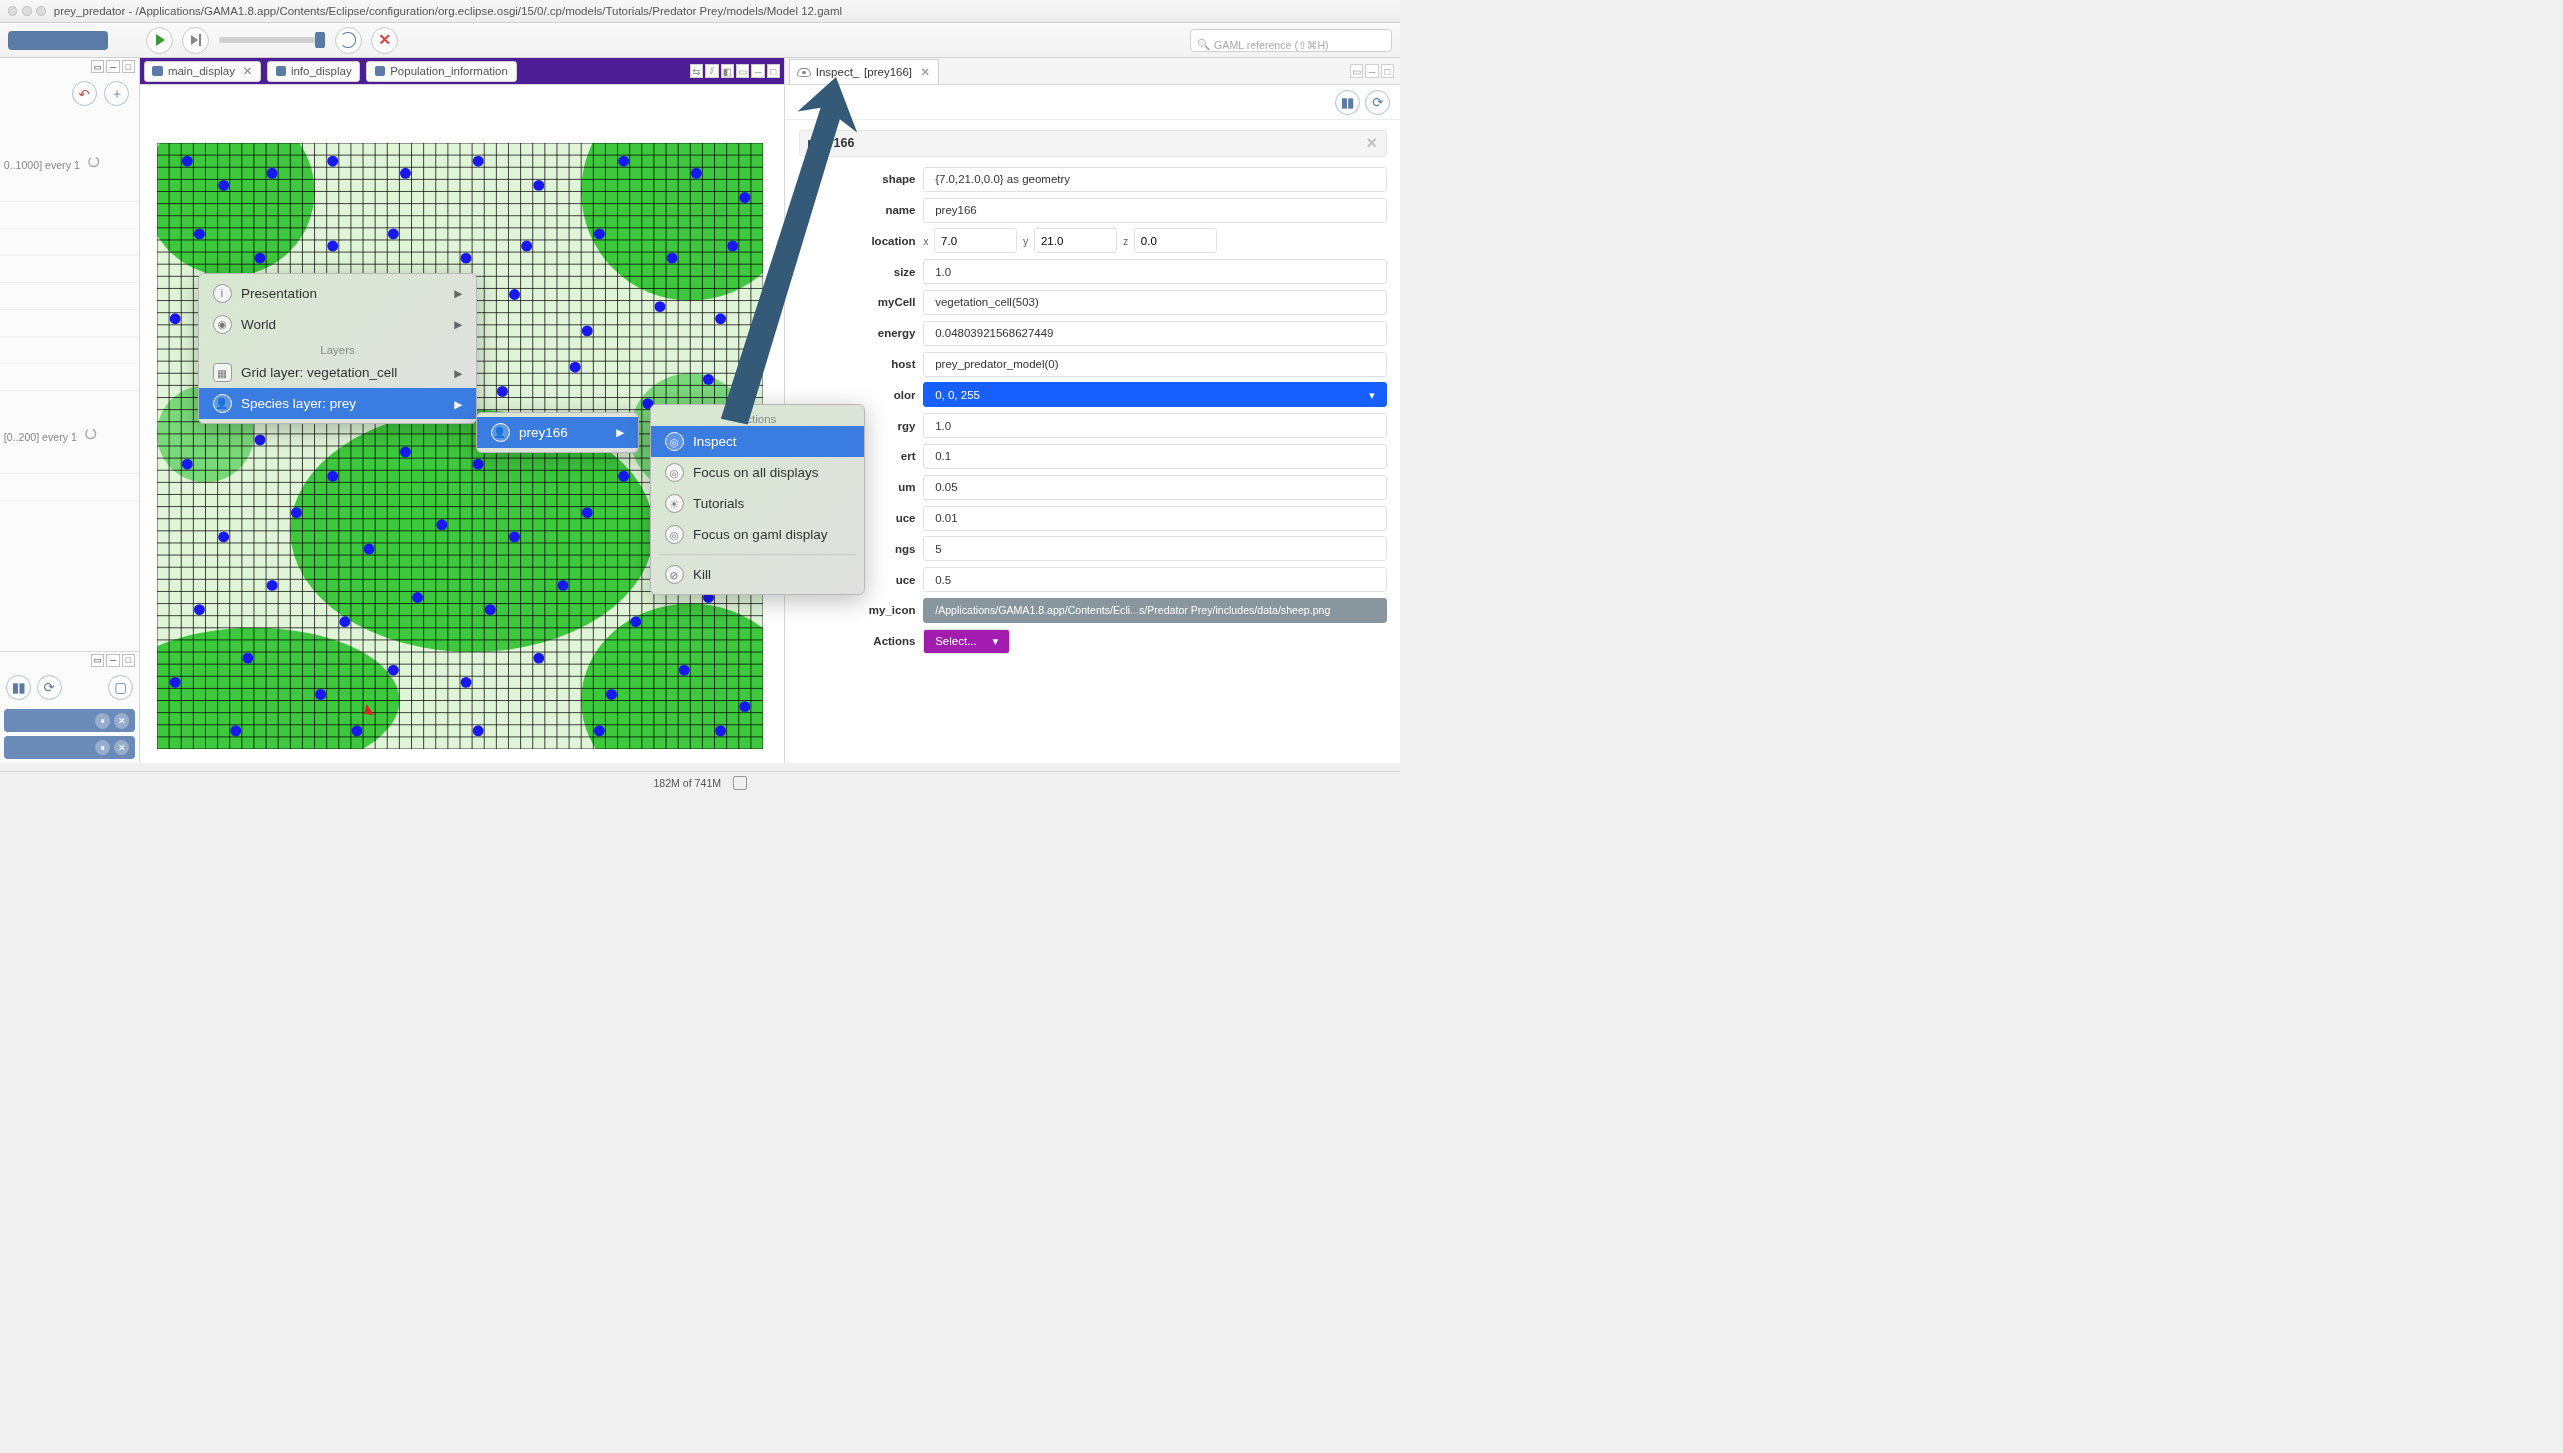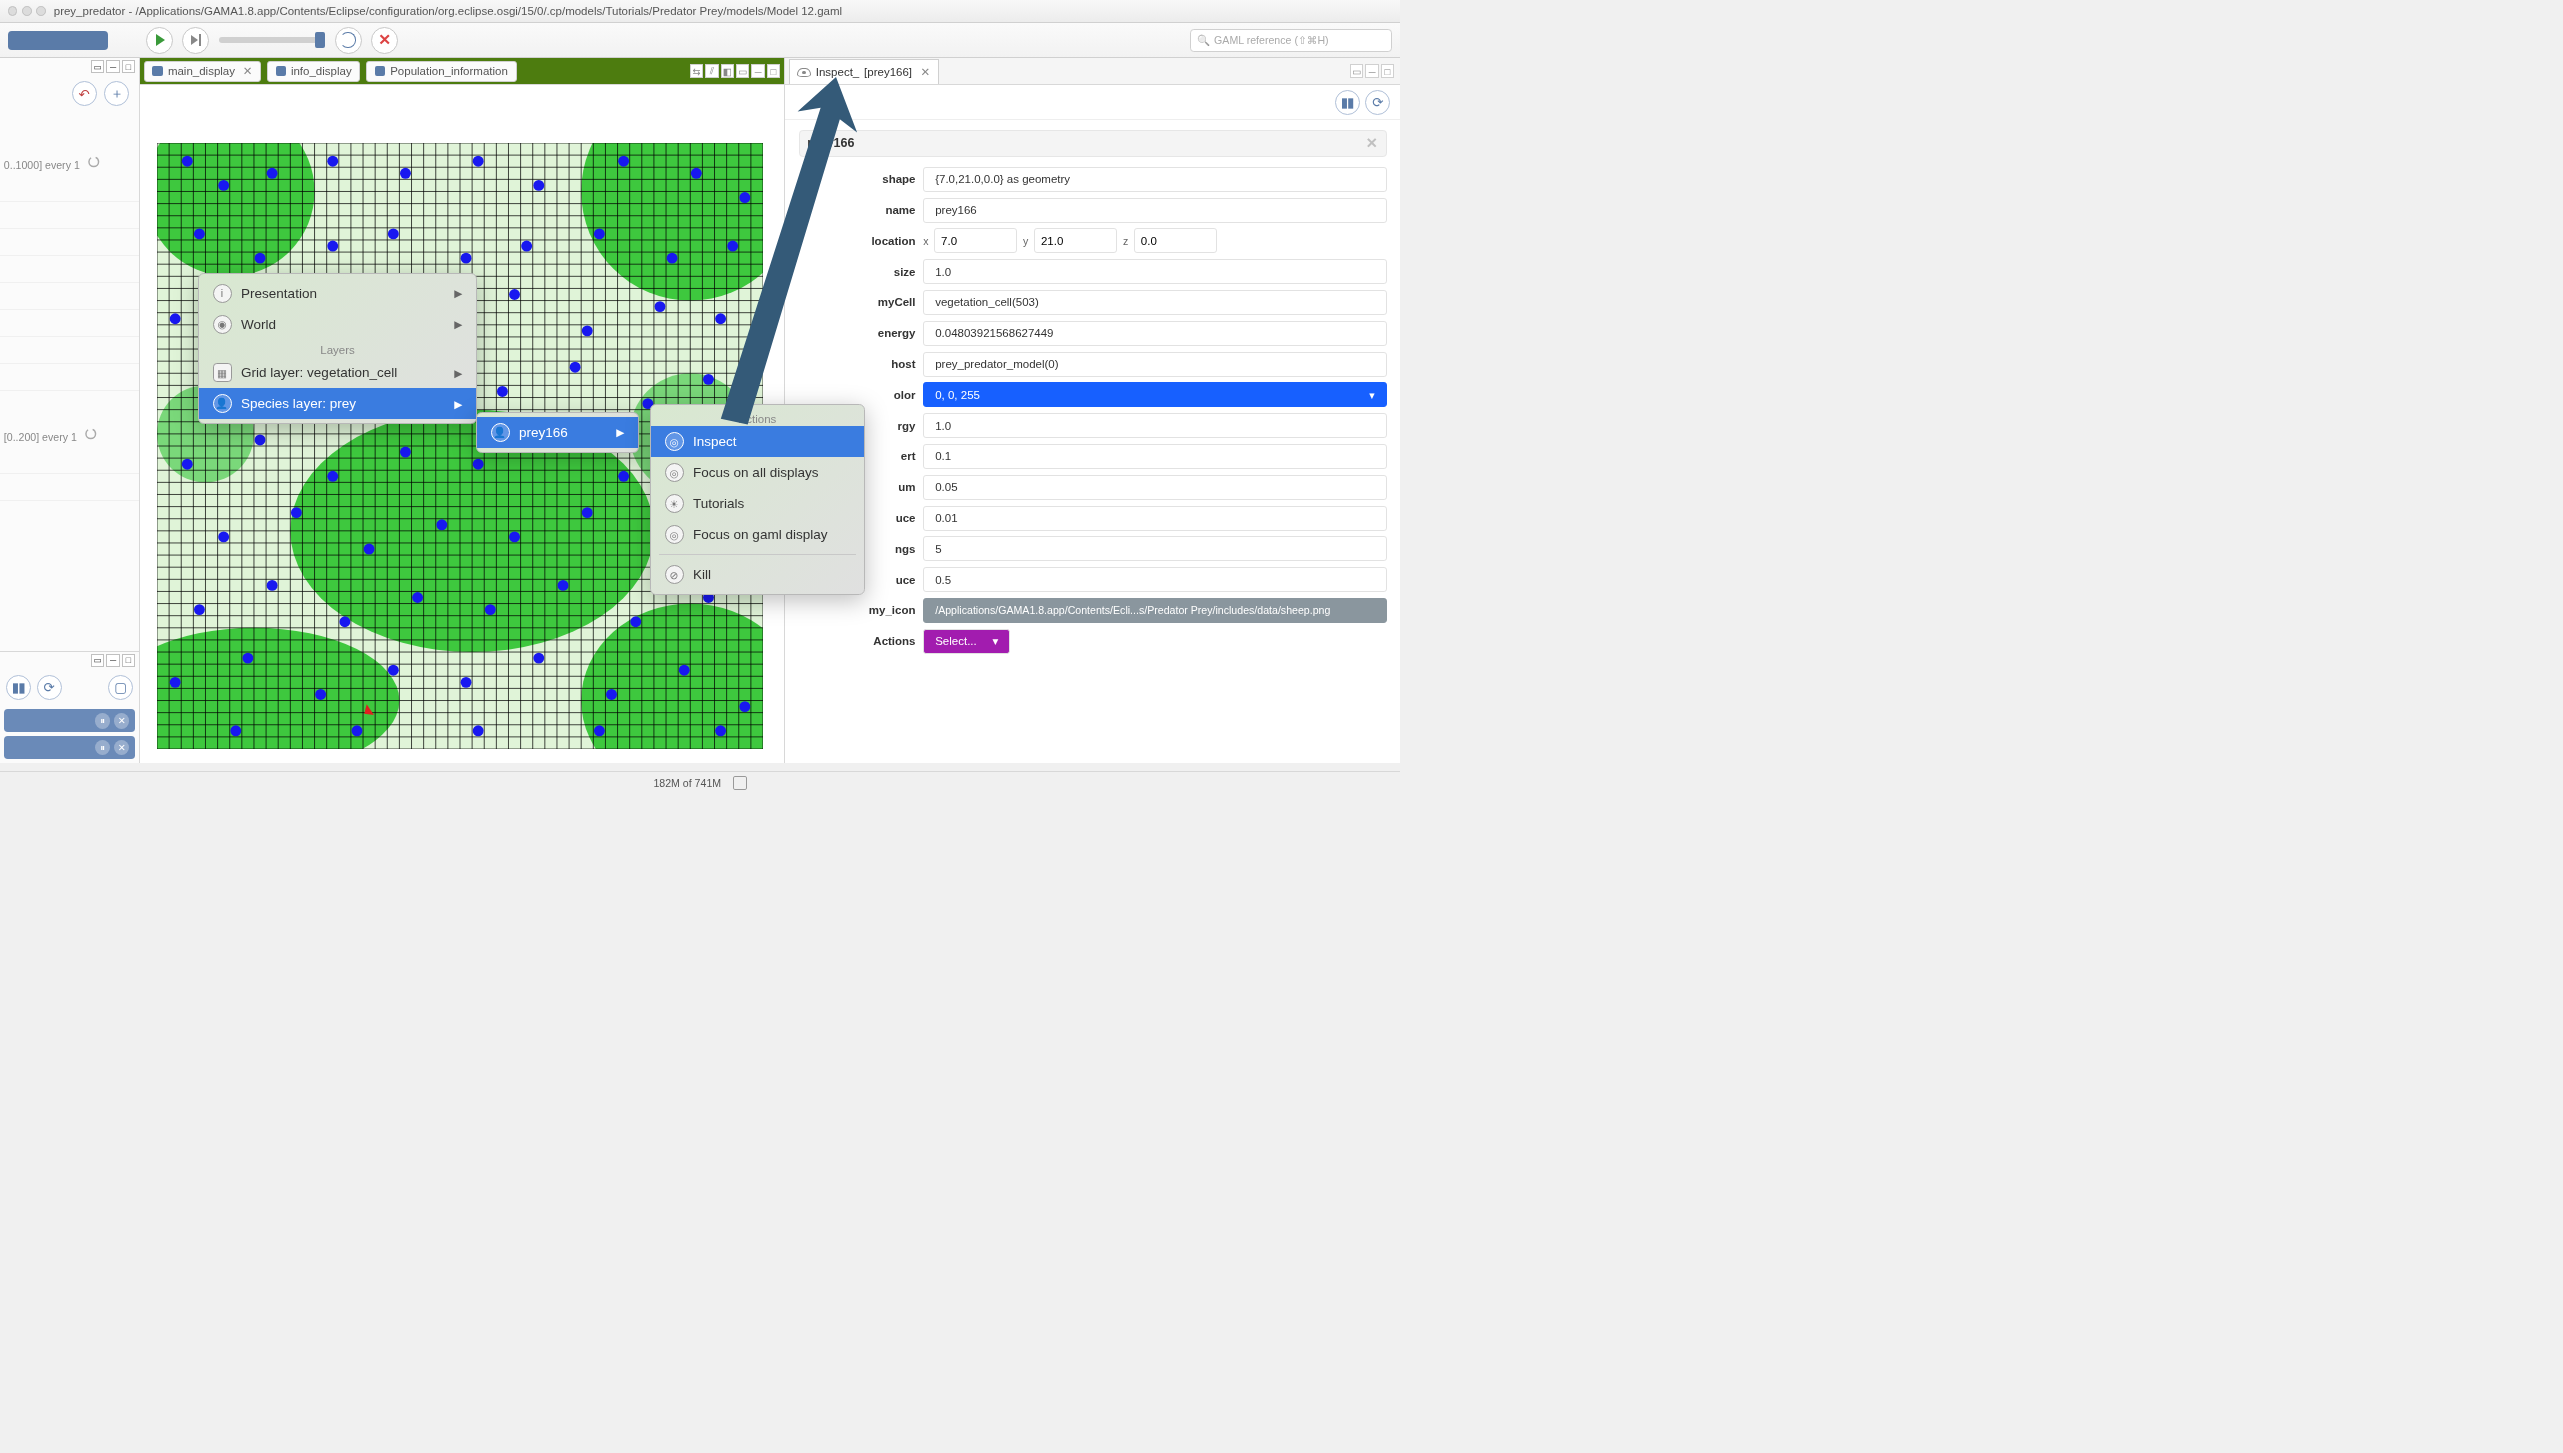--- a/index.html
+++ b/index.html
@@ -15,21 +15,21 @@
   .toolbar .spacer { width: 100px; height: 19px; background: #5a7ba8; border-radius: 3.8px; }
   .tb-btn { width: 27px; height: 27px; border: 1px solid #c8c8c8; border-radius: 13.5px; background: #fff; display: flex; align-items: center; justify-content: center; cursor: pointer; }
   .play-icon { width:0; height:0; border-left:9.6px solid #3a9a3a; border-top:6.7px solid transparent; border-bottom:6.7px solid transparent; margin-left:1.9px; }
   .step-icon { display:flex; align-items:center; }
   .step-icon .tri { width:0; height:0; border-left:7.7px solid #888; border-top:5.8px solid transparent; border-bottom:5.8px solid transparent; }
   .step-icon .bar { width:1.9px; height:11.5px; background:#888; margin-left:1px; }
   .slider { width: 106px; height: 5.8px; background: #d0d0d0; border-radius: 2.9px; position: relative; }
   .slider .thumb { position:absolute; right:0; top:-4.8px; width:9.6px; height:15.4px; background:#5a7ba8; border-radius:1.9px; }
   .reload-icon { width:15.4px; height:15.4px; border:1.9px solid #5a7ba8; border-radius:50%; border-left-color:transparent; position:relative; }
   .x-icon { color:#d44; font-weight:bold; font-size:15.4px; }
-  .search-box { margin-left:auto; width:202px; height:23px; border:1px solid #d0d0d0; border-radius:3.8px; background:#fff; display:flex; align-items:center; padding:0 5.8px; font-size:10.6px; color:#aaa; }
+  .search-box { margin-left:auto; width:202px; height:23px; border:1px solid #d0d0d0; border-radius:3.8px; background:#fff; display:flex; align-items:flex-end; padding:0 5.8px; font-size:10.6px; color:#aaa; }
   .search-box::before { content:"🔍"; font-size:10.6px; margin-right:3.8px; filter:grayscale(1); opacity:.6; }
 
   
   .workspace { position: absolute; top: 58px; left: 0; right: 0; bottom: 31px; display: flex; }
   
   
   .left-panel { width: 140px; background: #fbfbfb; border-right: 1px solid #d8d8d8; position: relative; }
   .view-ctrls { position:absolute; top:1.9px; right:3.8px; display:flex; gap:1.9px; }
   .view-ctrls span { width:13.5px; height:13.5px; border:1px solid #c0c0c0; background:#fff; display:flex; align-items:center; justify-content:center; font-size:8.7px; }
   .left-icons { display:flex; gap:7.7px; justify-content:flex-end; padding:23px 9.6px 3.8px; }
@@ -37,21 +37,21 @@
   .param-row { height: 27px; border-bottom: 1px solid #f0f0f0; }
   .section-label { font-size:10.6px; color:#888; padding:7.7px 3.8px 3.8px; }
   .section-label svg { margin-left:3.8px; }
   .left-bottom { position:absolute; bottom:0; left:0; right:0; border-top:1px solid #d8d8d8; }
   .pause-refresh { display:flex; gap:5.8px; padding:5.8px; }
   .pill-row { background:#6a8ab8; height:23px; margin:3.8px 3.8px; border-radius:3.8px; display:flex; align-items:center; justify-content:flex-end; gap:3.8px; padding-right:5.8px; }
   .pill-row .mini { width:15.4px; height:15.4px; border-radius:50%; background:rgba(255,255,255,.3); display:flex; align-items:center; justify-content:center; color:#fff; font-size:9.6px; }
   
   
   .center-panel { flex: 1; background: #fff; border-right: 1px solid #d8d8d8; position: relative; display:flex; flex-direction:column; }
-  .view-tabs { height: 27px; background: #4d7c0f; border-bottom: 1px solid #d8d8d8; display: flex; align-items: center; padding: 0 3.8px; }
+  .view-tabs { height: 27px; background: #4c1d95; border-bottom: 1px solid #d8d8d8; display: flex; align-items: center; padding: 0 3.8px; }
   .tab { height: 21px; background: #fbfbfb; border: 1px solid #d0d0d0; border-radius: 2.9px; margin-right: 5.8px; padding: 0 7.7px; display: flex; align-items: center; gap: 4.8px; font-size: 11.5px; color: #555; cursor:pointer; }
   .tab .sq { width:10.6px; height:10.6px; background:#5a7ba8; border-radius:1.9px; }
   .tab .x { color:#888; margin-left:2.9px; }
   .tabs-right { margin-left:auto; display:flex; gap:1.9px; }
   .tabs-right span { width:13.5px; height:13.5px; display:flex; align-items:center; justify-content:center; font-size:9.6px; color:#888; border:1px solid #d0d0d0; background:#fff; }
   .sim-area { flex:1; background:#fff; padding:58px 7.7px 7.7px 17.3px; position:relative; }
   .grid-canvas { width:606px; height:606px; position:relative; }
   
   
   .right-panel { width: 615px; background: #fff; display:flex; flex-direction:column; position:relative; }

